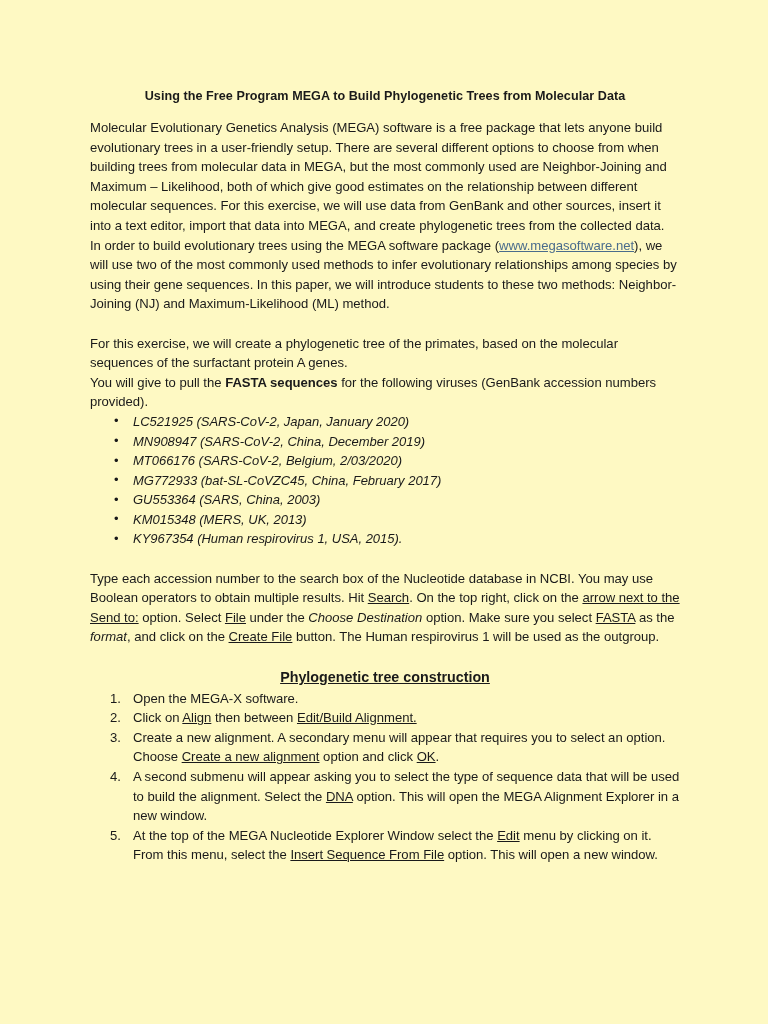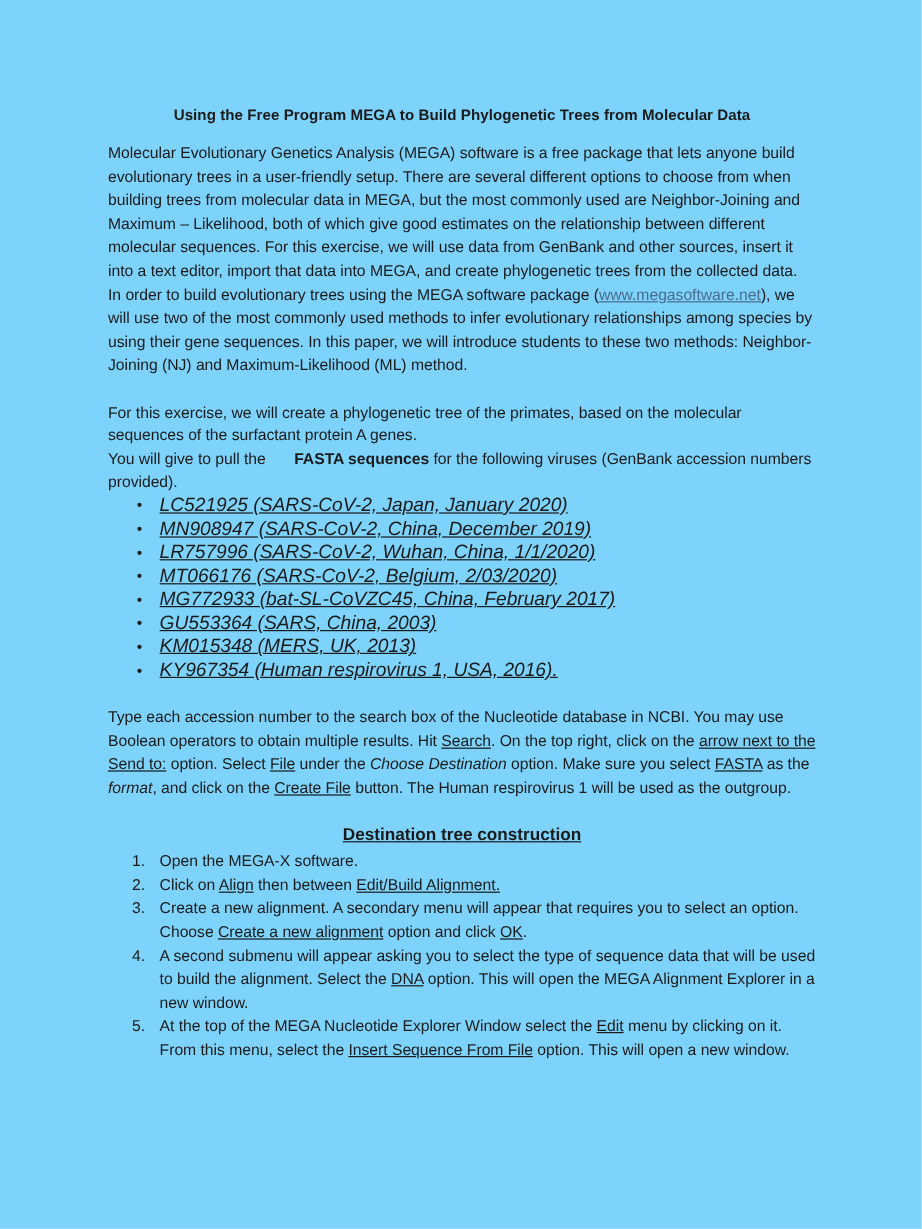--- a/index.html
+++ b/index.html
@@ -11,21 +11,21 @@
     width: 768px;
     height: 1024px;
     font-family: "Liberation Sans", sans-serif;
     color: #1a1a1a;
     overflow: hidden;
   }
   .page {
     position: relative;
     width: 768px;
     height: 1024px;
-    background: #7dd3fc;
+    background: #fef9c3;
     box-sizing: border-box;
     padding: 88px 88px 0 90px;
   }
   .doc-title {
     font-size: 12.6px;
     font-weight: bold;
     text-align: center;
     margin: 0 0 14px 0;
     line-height: 16px;
     letter-spacing: 0.05px;
@@ -37,37 +37,36 @@
     text-align: left;
     letter-spacing: -0.02px;
   }
   .gap {
     height: 19.6px;
   }
   a.weblink {
     color: #4a6c8c;
     text-decoration: underline;
   }
-  .b { font-weight: bold; margin-left: 20px; }
+  .b { font-weight: bold; }
   .i { font-style: italic; }
   .u { text-decoration: underline; }
 
   ul.bullets {
     list-style: none;
     margin: 0;
     padding: 0;
   }
   ul.bullets li {
     position: relative;
-    font-size: 16px;
+    font-size: 13px;
     line-height: 19.6px;
     font-style: italic;
     padding-left: 43px;
     letter-spacing: -0.02px;
-    text-decoration: underline;
   }
   ul.bullets li::before {
     content: "\2022";
     position: absolute;
     left: 24px;
     top: -0.5px;
     font-style: normal;
     font-size: 13px;
   }
 
@@ -120,35 +119,34 @@
 
   <p class="body-par">
     <span>For this exercise, we will create a phylogenetic tree of the primates, based on the molecular sequences of the surfactant protein A genes.</span>
   </p>
 
   <p class="body-par"><span>You will give to pull the </span><span class="b">FASTA sequences</span><span> for the following viruses (GenBank accession numbers provided).</span></p>
 
   <ul class="bullets">
     <li>LC521925 (SARS-CoV-2, Japan, January 2020)</li>
     <li>MN908947 (SARS-CoV-2, China, December 2019)</li>
-    <li>LR757996 (SARS-CoV-2, Wuhan, China, 1/1/2020)</li>
     <li>MT066176 (SARS-CoV-2, Belgium, 2/03/2020)</li>
     <li>MG772933 (bat-SL-CoVZC45, China, February 2017)</li>
     <li>GU553364 (SARS, China, 2003)</li>
     <li>KM015348 (MERS, UK, 2013)</li>
-    <li>KY967354 (Human respirovirus 1, USA, 2016).</li>
+    <li>KY967354 (Human respirovirus 1, USA, 2015).</li>
   </ul>
 
   <div class="gap"></div>
 
   <p class="body-par"><span>Type each accession number to the search box of the Nucleotide database in NCBI. You may use Boolean operators to obtain multiple results. Hit </span><span class="u">Search</span><span>. On the top right, click on the </span><span class="u">arrow next to the Send to:</span><span> option. Select </span><span class="u">File</span><span> under the </span><span class="i">Choose Destination</span><span> option. Make sure you select </span><span class="u">FASTA</span><span> as the </span><span class="i">format</span><span>, and click on the </span><span class="u">Create File</span><span> button. The Human respirovirus 1 will be used as the outgroup.</span></p>
 
   <div class="gap"></div>
 
-  <h2 class="section-heading"><span>Destination tree construction</span></h2>
+  <h2 class="section-heading"><span>Phylogenetic tree construction</span></h2>
 
   <ol class="steps">
     <li><span>Open the MEGA-X software.</span></li>
     <li><span>Click on </span><span class="u">Align</span><span> then between </span><span class="u">Edit/Build Alignment.</span></li>
     <li><span>Create a new alignment. A secondary menu will appear that requires you to select an option. Choose </span><span class="u">Create a new alignment</span><span> option and click </span><span class="u">OK</span><span>.</span></li>
     <li><span>A second submenu will appear asking you to select the type of sequence data that will be used to build the alignment. Select the </span><span class="u">DNA</span><span> option. This will open the MEGA Alignment Explorer in a new window.</span></li>
     <li><span>At the top of the MEGA Nucleotide Explorer Window select the </span><span class="u">Edit</span><span> menu by clicking on it. From this menu, select the </span><span class="u">Insert Sequence From File</span><span> option. This will open a new window.</span></li>
   </ol>
 
 </div>

